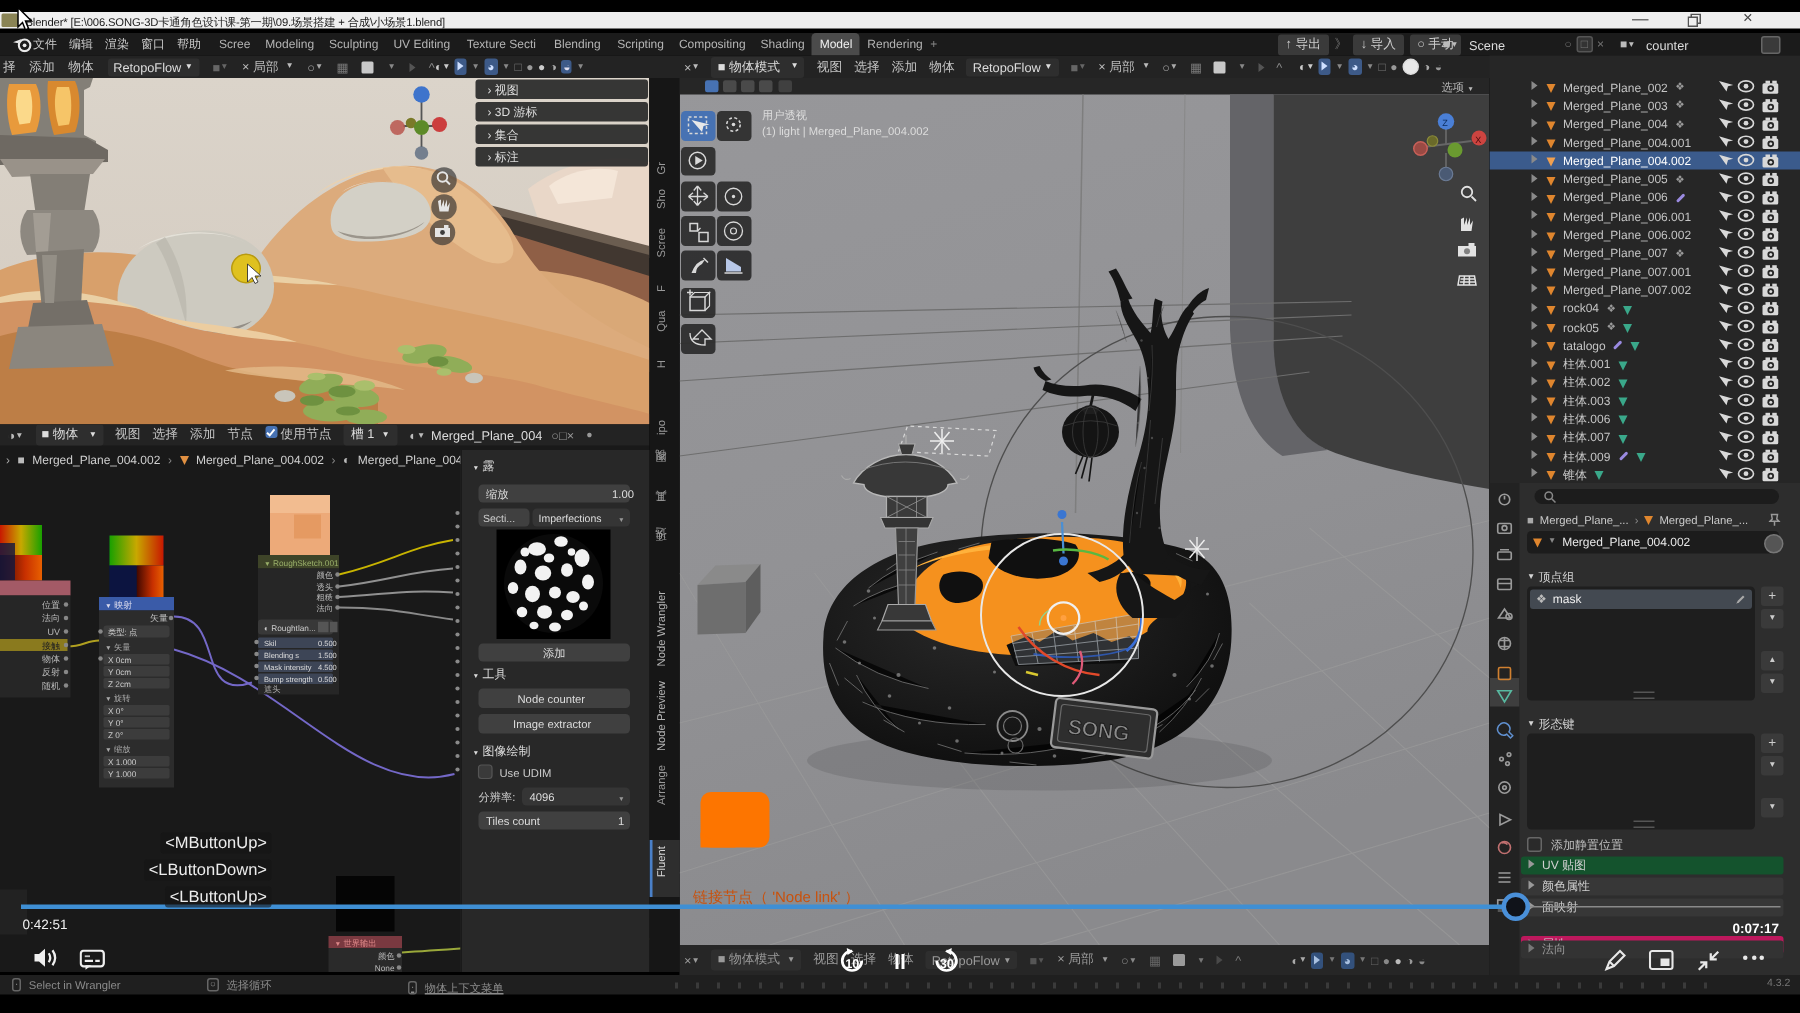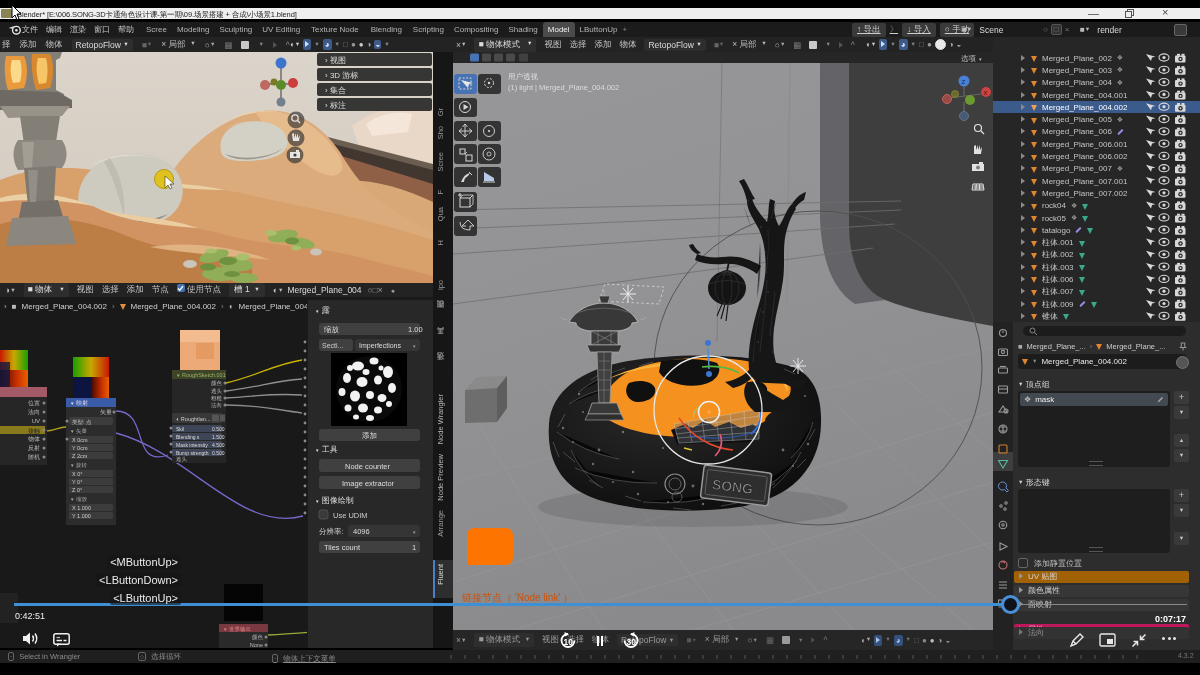--- a/index.html
+++ b/index.html
@@ -36,47 +36,47 @@
     <span>编辑</span>
     <span>渲染</span>
     <span>窗口</span>
     <span>帮助</span>
   </div>
 <div class="abs r" style="left:141px;top:22px;height:15px;font-size:8px;color:#b5b5b5;">
 <span style="padding:0 5px;">Scree</span>
     <span style="padding:0 5px;">Modeling</span>
     <span style="padding:0 5px;">Sculpting</span>
     <span style="padding:0 5px;">UV Editing</span>
-    <span style="padding:0 6px;">Texture Node</span>
+    <span style="padding:0 6px;">Texture Secti</span>
     <span style="padding:0 6px;">Blending</span>
     <span style="padding:0 5px;">Scripting</span>
     <span style="padding:0 5px;">Compositing</span>
     <span style="padding:0 5px;">Shading</span>
     <span style="background:#4b4b4b;color:#f0f0f0;height:15px;line-height:15px;padding:0 5px;border-radius:3px 3px 0 0;">Model</span>
-    <span style="padding:0 5px;">LButtonUp</span>
+    <span style="padding:0 5px;">Rendering</span>
     <span style="color:#888;">+</span>
   </div>
-<div class="abs r" style="left:852px;top:23px;height:13px;font-size:8.5px;color:#cccccc;gap:4px;text-decoration:underline;">
+<div class="abs r" style="left:852px;top:23px;height:13px;font-size:8.5px;color:#cccccc;gap:4px;">
 <span style="background:#3a3a3a;border-radius:2px;padding:1px 5px;">↑ 导出</span>
     <span style="color:#777;">》</span>
     <span style="background:#3a3a3a;border-radius:2px;padding:1px 5px;">↓ 导入</span>
     <span style="background:#3a3a3a;border-radius:2px;padding:1px 5px;">○ 手动</span>
   </div>
 <div class="abs r" style="left:962px;top:23px;height:13px;font-size:8.5px;color:#ddd;">
 <span style="color:#bbb;font-size:8px;">■<b class="dv">▼</b></span>
     <span style="margin-left:7px;">Scene</span>
   </div>
 <div class="abs r" style="left:1043px;top:23px;height:13px;font-size:8px;color:#777;gap:3px;">
     <span>○</span>
     <span style="border:1px solid #555;border-radius:2px;padding:0 2px;background:#333;">□</span>
     <span>×</span>
   </div>
 <div class="abs r" style="left:1080px;top:23px;height:13px;font-size:8.5px;color:#ddd;">
     <span style="color:#bbb;font-size:8px;">■<b class="dv">▼</b></span>
-    <span style="margin-left:7px;">render</span>
+    <span style="margin-left:7px;">counter</span>
   </div>
 <div class="abs" style="left:1174px;top:24px;width:11px;height:10px;border:1px solid #666;border-radius:2px;background:#3a3a3a;"></div>
 
 <div class="abs" style="left:0;top:37px;width:1200px;height:15px;background:#232323;"></div>
 <div class="abs r" style="left:2px;top:37px;height:15px;font-size:8.5px;color:#c5c5c5;gap:9px;">
 <span>择</span>
     <span>添加</span>
     <span>物体</span>
 <span style="background:#2e2e2e;border-radius:2px;padding:1px 4px;color:#ddd;">RetopoFlow <b class="dv">▼</b></span>
 <span style="color:#666;">■<b class="dv">▼</b></span>
@@ -1018,21 +1018,21 @@
 <div class="abs" style="left:181px;top:84px;width:15px;height:13px;background:#3a3a3a;border-radius:2px;color:#ccc;font-size:7px;text-align:center;line-height:13px;"><b class="dv">▼</b></div>
 <div class="abs" style="left:181px;top:112px;width:15px;height:13px;background:#3a3a3a;border-radius:2px;color:#ccc;font-size:7px;text-align:center;line-height:13px;"><b class="dv">▲</b></div>
 <div class="abs" style="left:181px;top:127px;width:15px;height:13px;background:#3a3a3a;border-radius:2px;color:#ccc;font-size:7px;text-align:center;line-height:13px;"><b class="dv">▼</b></div>
 <div class="abs tx" style="left:25px;top:155px;font-size:8px;color:#d5d5d5;"><b class="dv">▼</b> 形态键</div>
 <div class="abs" style="left:25px;top:167px;width:152px;height:64px;background:#1e1e1e;border-radius:3px;"></div>
 <div class="abs" style="left:96px;top:225px;width:14px;height:3px;border-top:1px solid #555;border-bottom:1px solid #555;"></div>
 <div class="abs" style="left:181px;top:167px;width:15px;height:13px;background:#3a3a3a;border-radius:2px;color:#ccc;font-size:9px;text-align:center;line-height:13px;">+</div>
 <div class="abs" style="left:181px;top:182px;width:15px;height:13px;background:#3a3a3a;border-radius:2px;color:#ccc;font-size:7px;text-align:center;line-height:13px;"><b class="dv">▼</b></div>
 <div class="abs" style="left:181px;top:210px;width:15px;height:13px;background:#3a3a3a;border-radius:2px;color:#ccc;font-size:7px;text-align:center;line-height:13px;"><b class="dv">▼</b></div>
 <div class="abs r" style="left:25px;top:236px;height:10px;font-size:8px;color:#c0c0c0;"><span style="width:8px;height:8px;border:1px solid #666;background:#2a2a2a;border-radius:2px;margin-right:6px;display:inline-block;"></span>添加静置位置</div>
-<div class="abs r" style="left:21px;top:249px;width:175px;height:11.5px;background:#a16207;border-radius:2px;font-size:8px;color:#d0d0d0;"><span style="color:#999;font-size:6px;margin:0 5px;"><b class="tr-r"></b></span>UV 贴图</div>
+<div class="abs r" style="left:21px;top:249px;width:175px;height:11.5px;background:#14532d;border-radius:2px;font-size:8px;color:#d0d0d0;"><span style="color:#999;font-size:6px;margin:0 5px;"><b class="tr-r"></b></span>UV 贴图</div>
 <div class="abs r" style="left:21px;top:263px;width:175px;height:11.5px;background:#373737;border-radius:2px;font-size:8px;color:#d0d0d0;text-align:right;"><span style="color:#999;font-size:6px;margin:0 5px;"><b class="tr-r"></b></span>颜色属性</div>
 <div class="abs r" style="left:21px;top:277px;width:175px;height:11.5px;background:#373737;border-radius:2px;font-size:8px;color:#d0d0d0;"><span style="color:#999;font-size:6px;margin:0 5px;"><b class="tr-r"></b></span>面映射</div>
 <div class="abs r" style="left:21px;top:302px;width:175px;height:11.5px;background:#be185d;border-radius:2px;font-size:8px;color:#d0d0d0;"><span style="color:#999;font-size:6px;margin:0 5px;"><b class="tr-r"></b></span>属性</div>
 <div class="abs r" style="left:21px;top:305px;width:175px;height:11.5px;background:#333333;border-radius:2px;font-size:8px;color:#9a9a9a;"><span style="color:#777;font-size:6px;margin:0 5px;"><b class="tr-r"></b></span>法向</div>
 </div>
 
 <div class="abs" style="left:0;top:650px;width:1200px;height:13px;background:#1f1f1f;" id="statusbar">
 <div class="abs r" style="left:8px;top:0;height:13px;font-size:7.5px;color:#8b8b8b;gap:5px;">
       <span style="font-size:6.5px;border:1px solid #666;border-radius:2px;padding:0 1px;">·</span>
       <span>Select in Wrangler</span>

